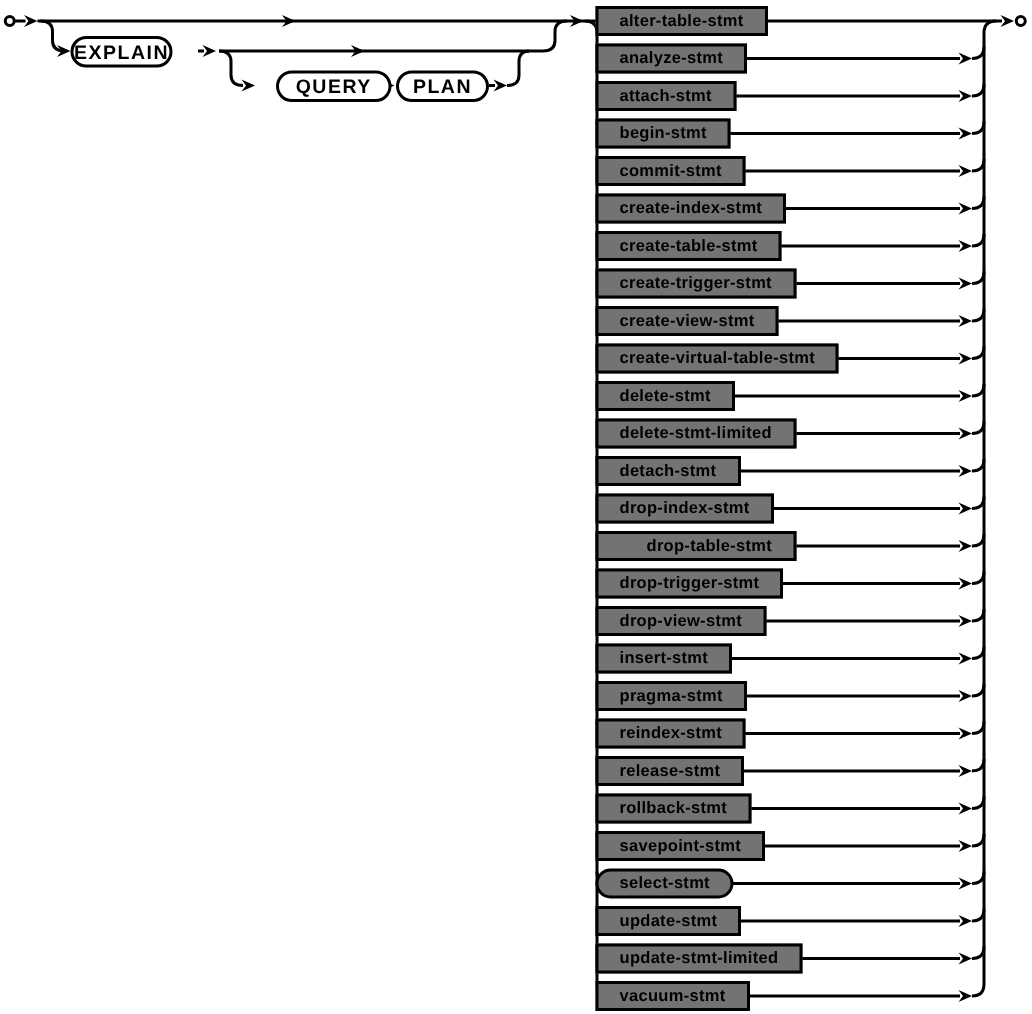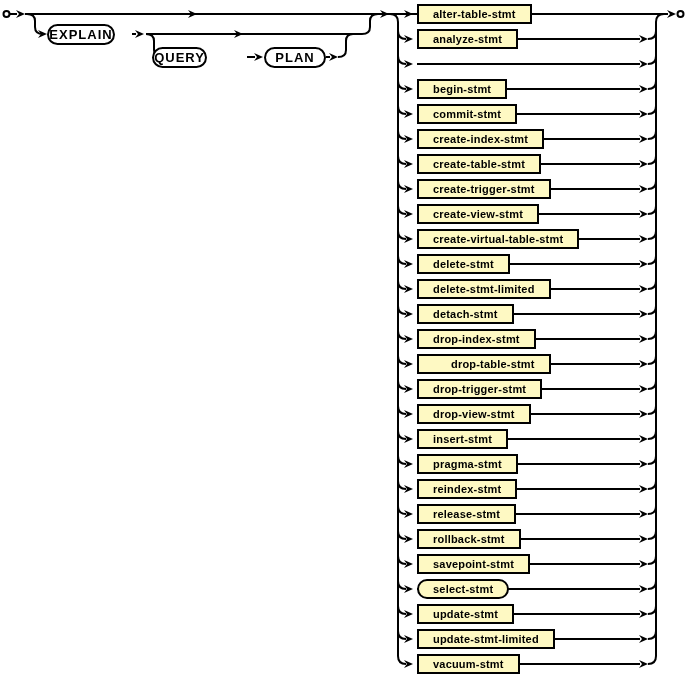--- a/index.html
+++ b/index.html
@@ -12,22 +12,22 @@
   svg.plumbing { position:absolute; left:0; top:0; }
   #nodes { position:absolute; left:0; top:0; width:100%; height:100%; }
   .bubble {
     position:absolute; box-sizing:border-box; height:21px;
     border:2px solid var(--line,#000); border-radius:10.5px;
     background:#fff; display:flex; align-items:center; justify-content:center;
     font-weight:bold; font-size:13px; letter-spacing:1px; color:#000;
     white-space:nowrap;
   }
   .stmt-box {
-    position:absolute; left:417px; box-sizing:border-box; height:20px;
-    border:2px solid var(--line,#000); background:#fef9c3;
+    position:absolute; left:397px; box-sizing:border-box; height:20px;
+    border:2px solid var(--line,#000); background:#737373;
     display:flex; align-items:center; justify-content:center;
     font-weight:bold; font-size:11px; letter-spacing:0.2px; color:#000;
     padding:0 14px; white-space:nowrap;
   }
 </style>
 </head>
 <body>
 
 <div class="diagram">
   <svg id="plumbing" class="plumbing" width="688" height="676">
@@ -182,25 +182,26 @@
       <path d="M417 639 H640" fill="none" stroke="#000000" stroke-width="2"></path>
       <polygon points="639,635 648,639 639,643 642,639" fill="#000000"></polygon>
       <path d="M648 639 Q656 639 656 631" fill="none" stroke="#000000" stroke-width="2"></path>
       <polygon points="404,660 413,664 404,668 407,664" fill="#000000"></polygon>
       <path d="M417 664 H640" fill="none" stroke="#000000" stroke-width="2"></path>
       <polygon points="639,660 648,664 639,668 642,664" fill="#000000"></polygon>
       <path d="M648 664 Q656 664 656 656" fill="none" stroke="#000000" stroke-width="2"></path>
     </svg>
   <div id="nodes">
     <div class="bubble" style="left:47px; top:24px; width:68px;">EXPLAIN</div>
-    <div class="bubble" style="left:152px; top:47px; width:55px;">QUERY</div>
+    <div class="bubble" style="left:184px; top:47px; width:77px;">QUERY</div>
     <div class="bubble" style="left:264px; top:47px; width:62px;">PLAN</div>
 
   <div class="stmt-box" style="top: 4px;">alter-table-stmt</div>
       <div class="stmt-box" style="top: 29px;">analyze-stmt</div>
+      <div class="stmt-box" style="top: 54px;">attach-stmt</div>
       <div class="stmt-box" style="top: 79px;">begin-stmt</div>
       <div class="stmt-box" style="top: 104px;">commit-stmt</div>
       <div class="stmt-box" style="top: 129px;">create-index-stmt</div>
       <div class="stmt-box" style="top: 154px;">create-table-stmt</div>
       <div class="stmt-box" style="top: 179px;">create-trigger-stmt</div>
       <div class="stmt-box" style="top: 204px;">create-view-stmt</div>
       <div class="stmt-box" style="top: 229px;">create-virtual-table-stmt</div>
       <div class="stmt-box" style="top: 254px;">delete-stmt</div>
       <div class="stmt-box" style="top: 279px;">delete-stmt-limited</div>
       <div class="stmt-box" style="top: 304px;">detach-stmt</div>

